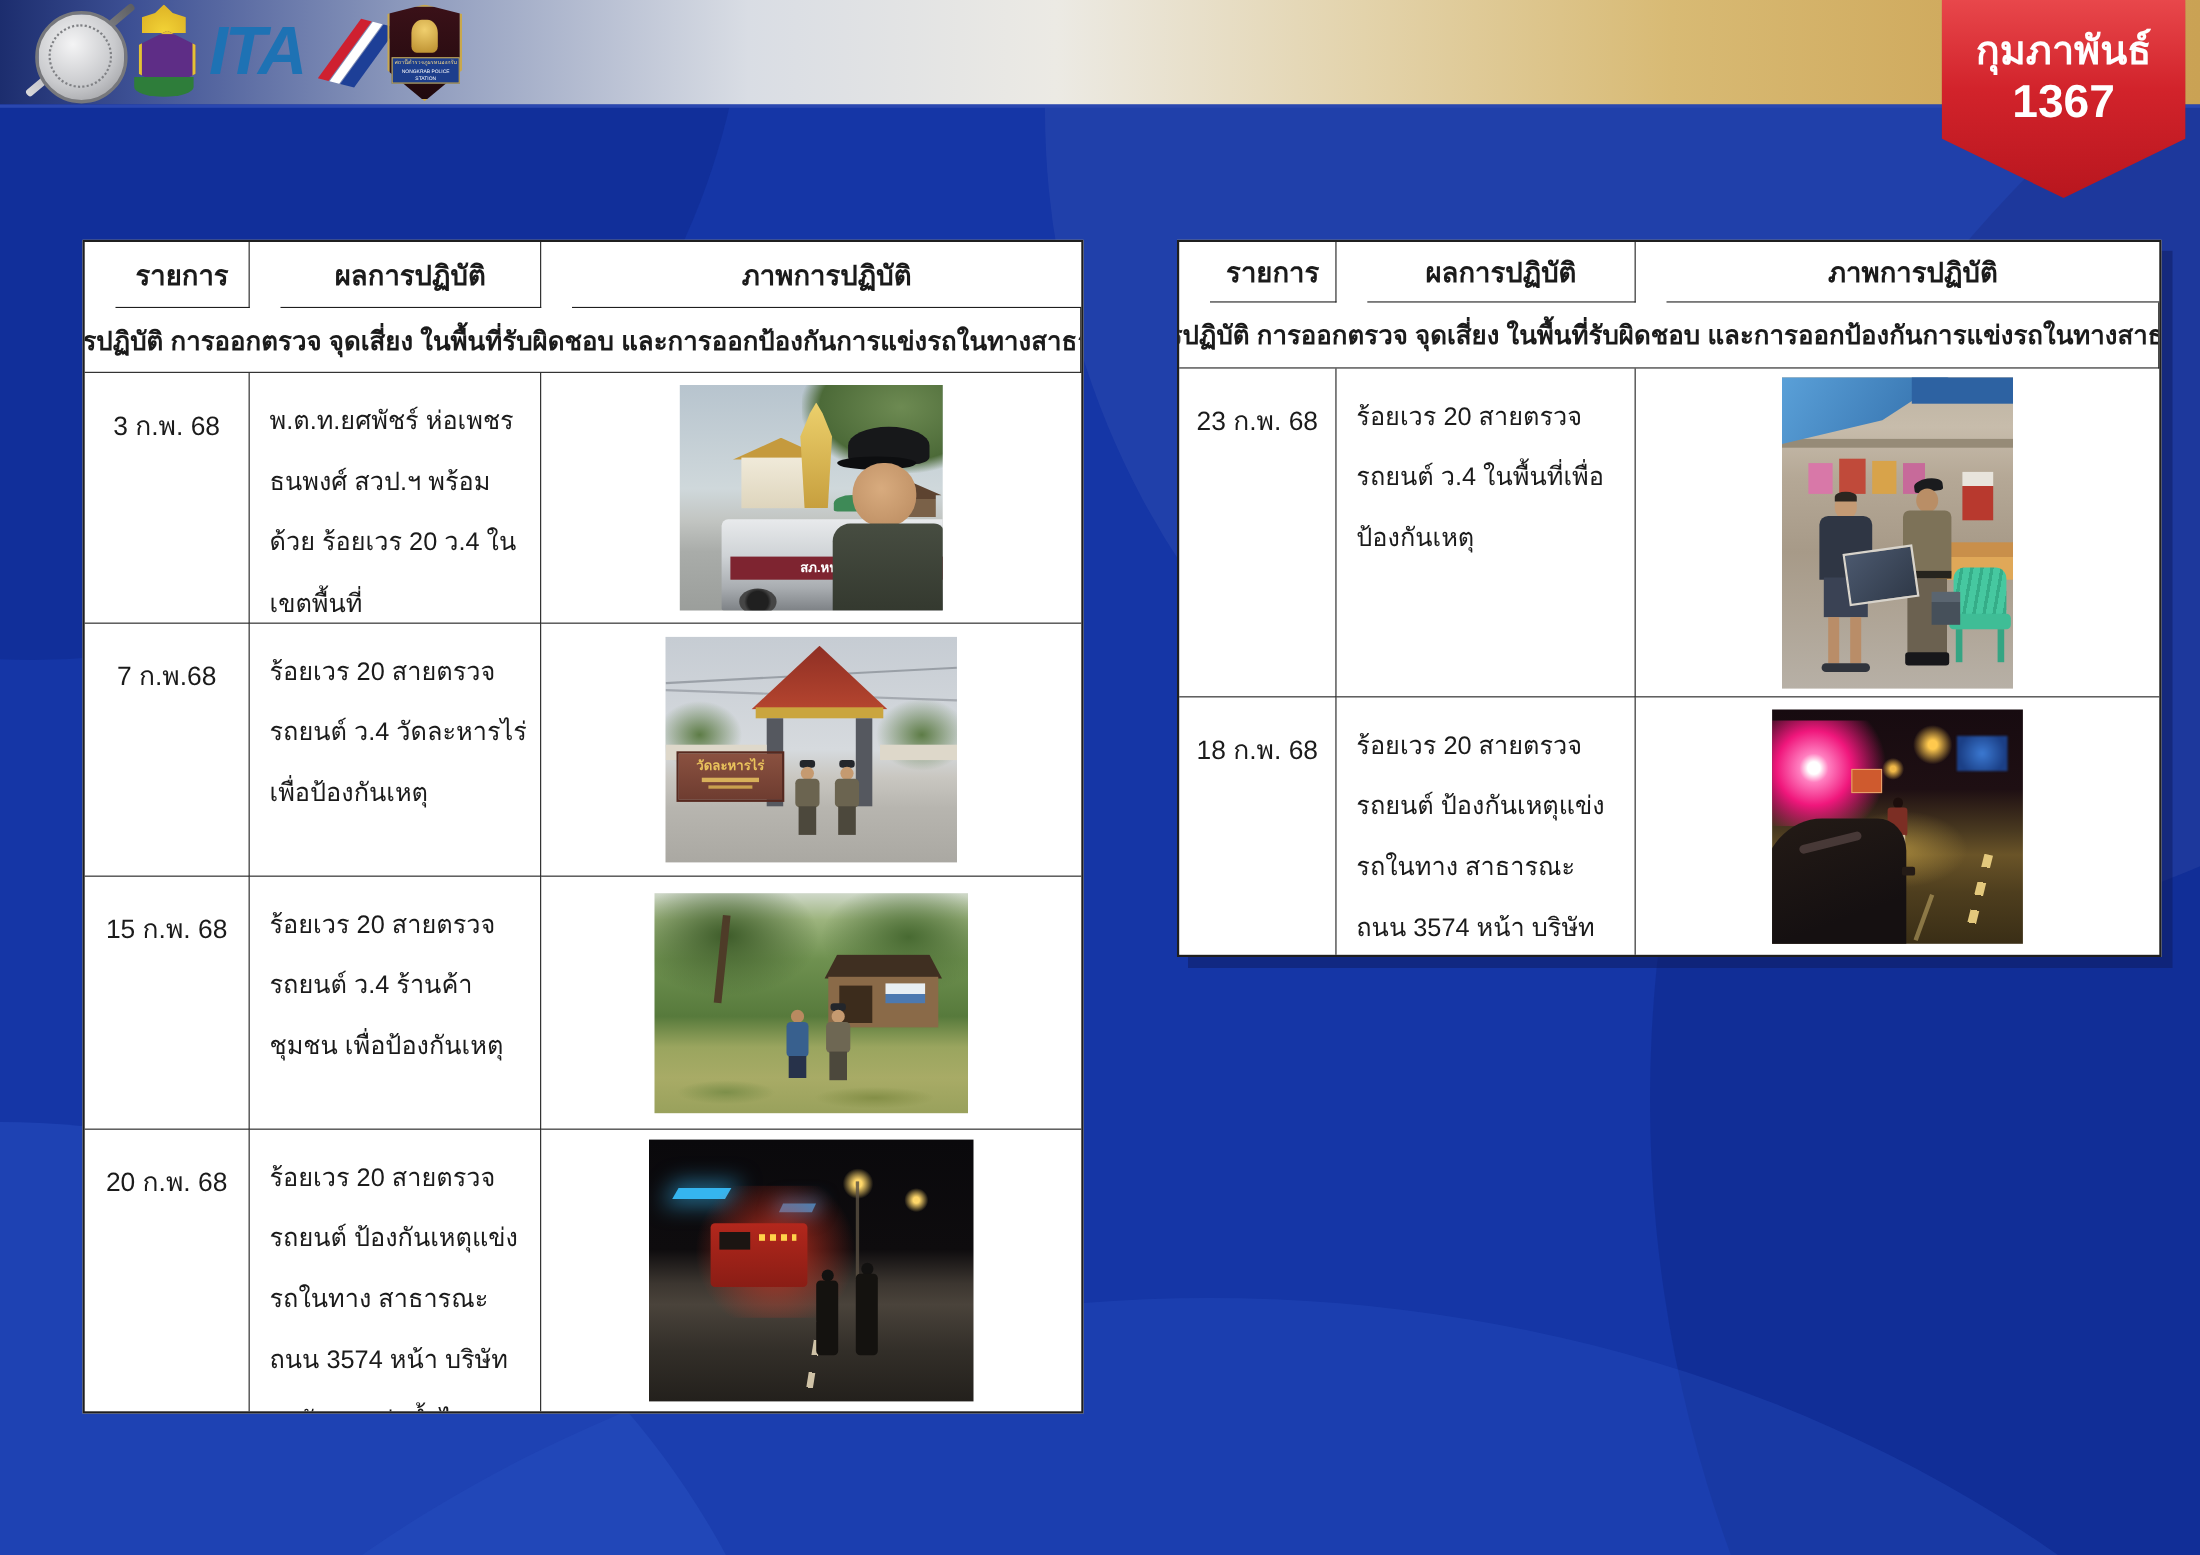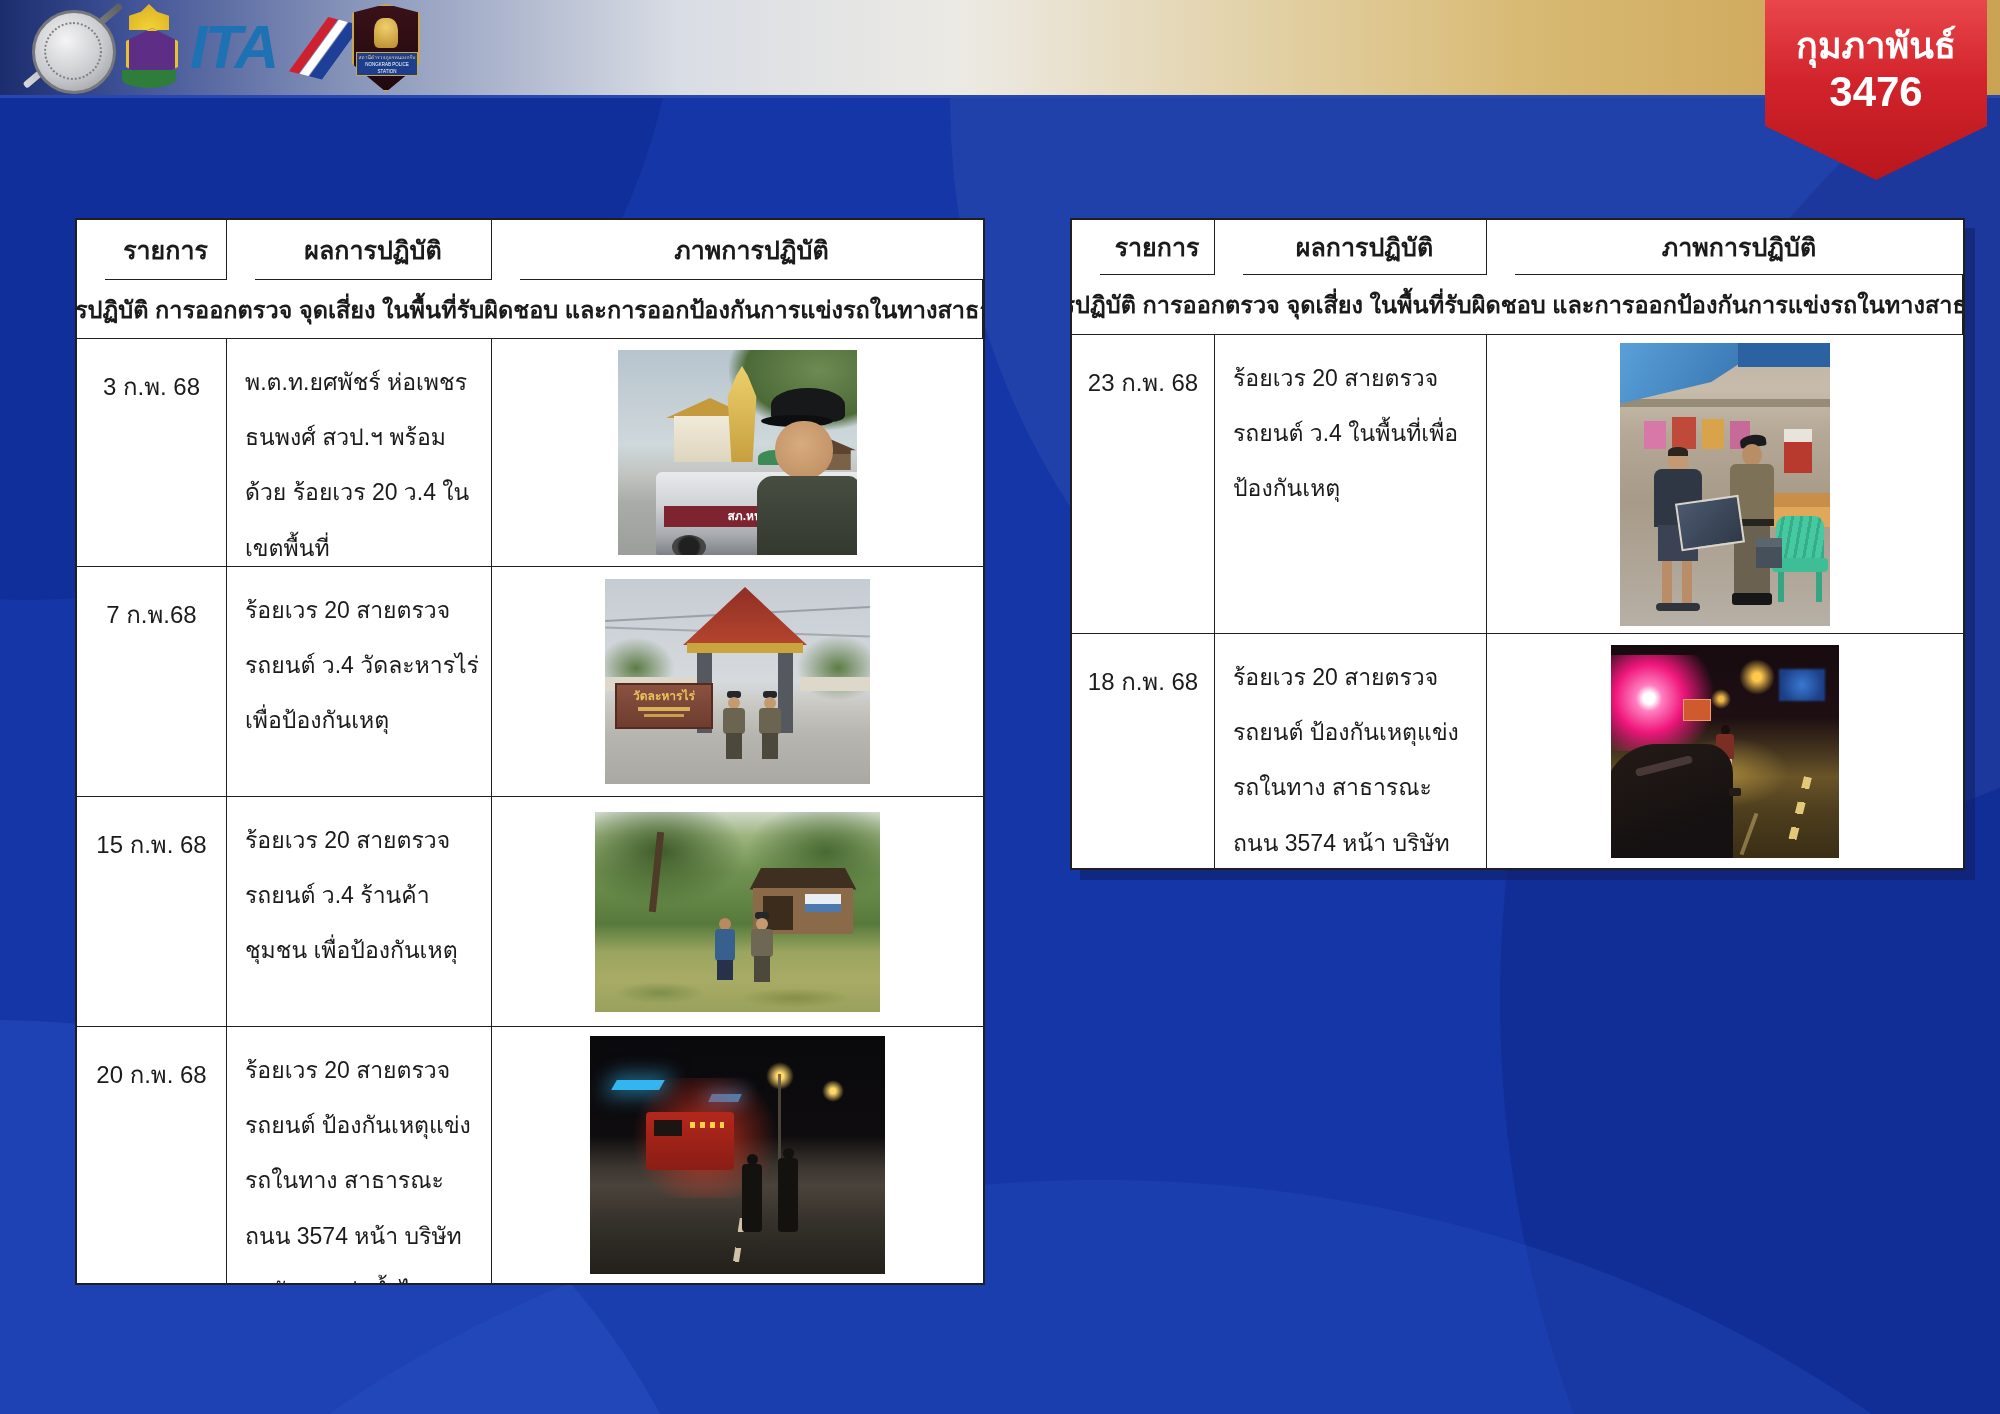--- a/index.html
+++ b/index.html
@@ -78,21 +78,21 @@
       <div class="ab" style="left:22px;top:14px;width:24px;height:30px;background:radial-gradient(circle at 50% 30%,#f0cf6e,#b98c2c);border-radius:40% 40% 20% 20%;"></div>
       <div class="ab" style="left:4px;top:48px;width:60px;height:22px;background:#1d3e8c;border:1px solid #c9a84c;color:#f3d88a;text-align:center;overflow:hidden;">
         <div style="font-size:5px;line-height:8px;">สถานีตำรวจภูธรหนองกรับ</div>
         <div style="font-size:4.5px;line-height:7px;color:#ffffff;">NONGKRAB POLICE STATION</div>
       </div>
     </div>
   </div>
 
   <div class="ribbon">
     <div class="l1">กุมภาพันธ์</div>
-    <div class="l2">3476</div>
+    <div class="l2">1367</div>
   </div>
 
   <div class="tbl" style="left:75px;top:218px;width:910px;height:1067px;
               grid-template-columns:150px 265px 491px;
               grid-template-rows:60px 59px 228px 230px 230px 256px;">
     <div class="cell head">รายการ</div>
     <div class="cell head">ผลการปฏิบัติ</div>
     <div class="cell head lastc">ภาพการปฏิบัติ</div>
 
     <div class="cell subtitle">ผลการปฏิบัติ การออกตรวจ จุดเสี่ยง ในพื้นที่รับผิดชอบ และการออกป้องกันการแข่งรถในทางสาธารณะ</div>

